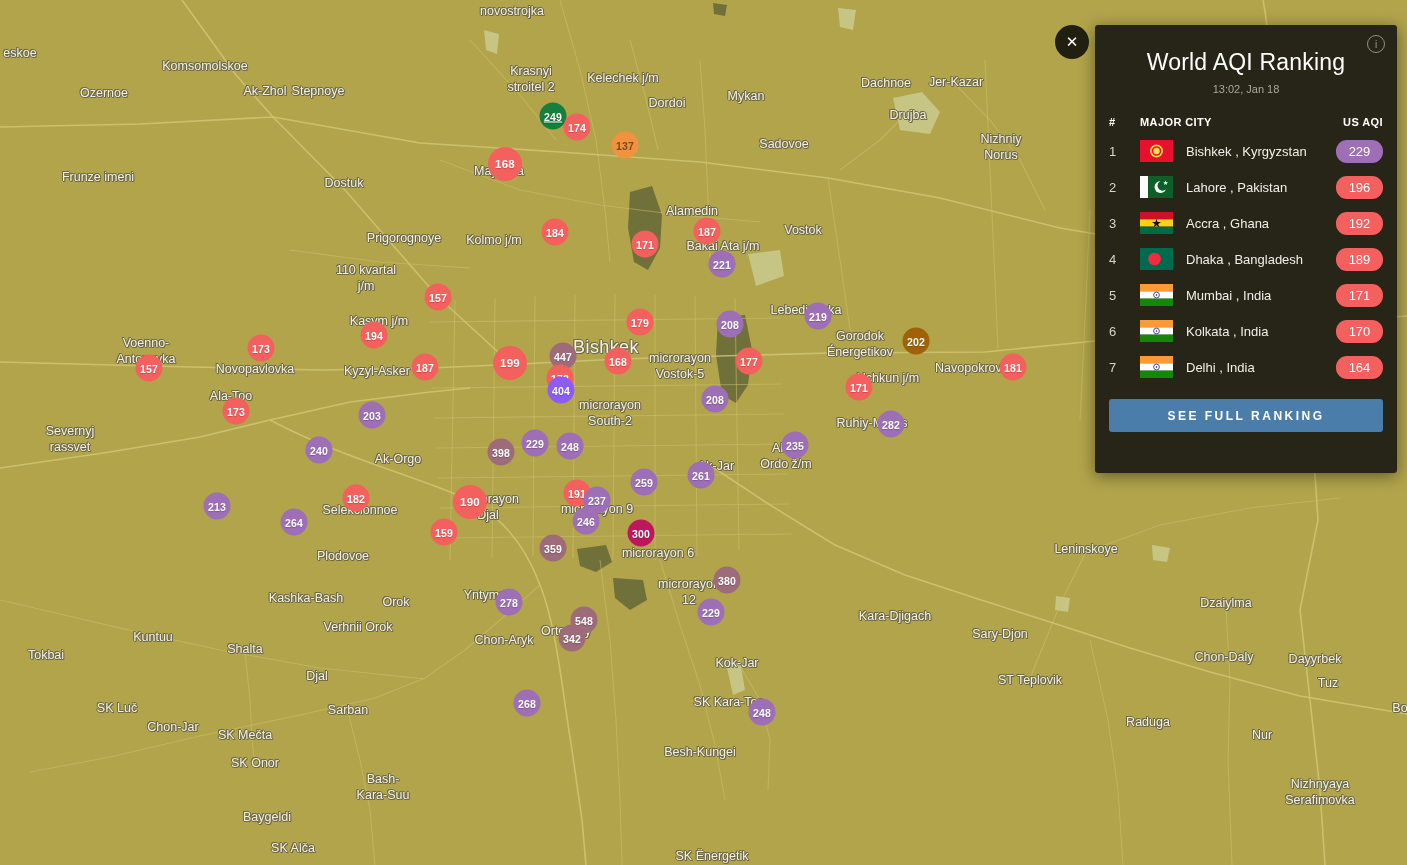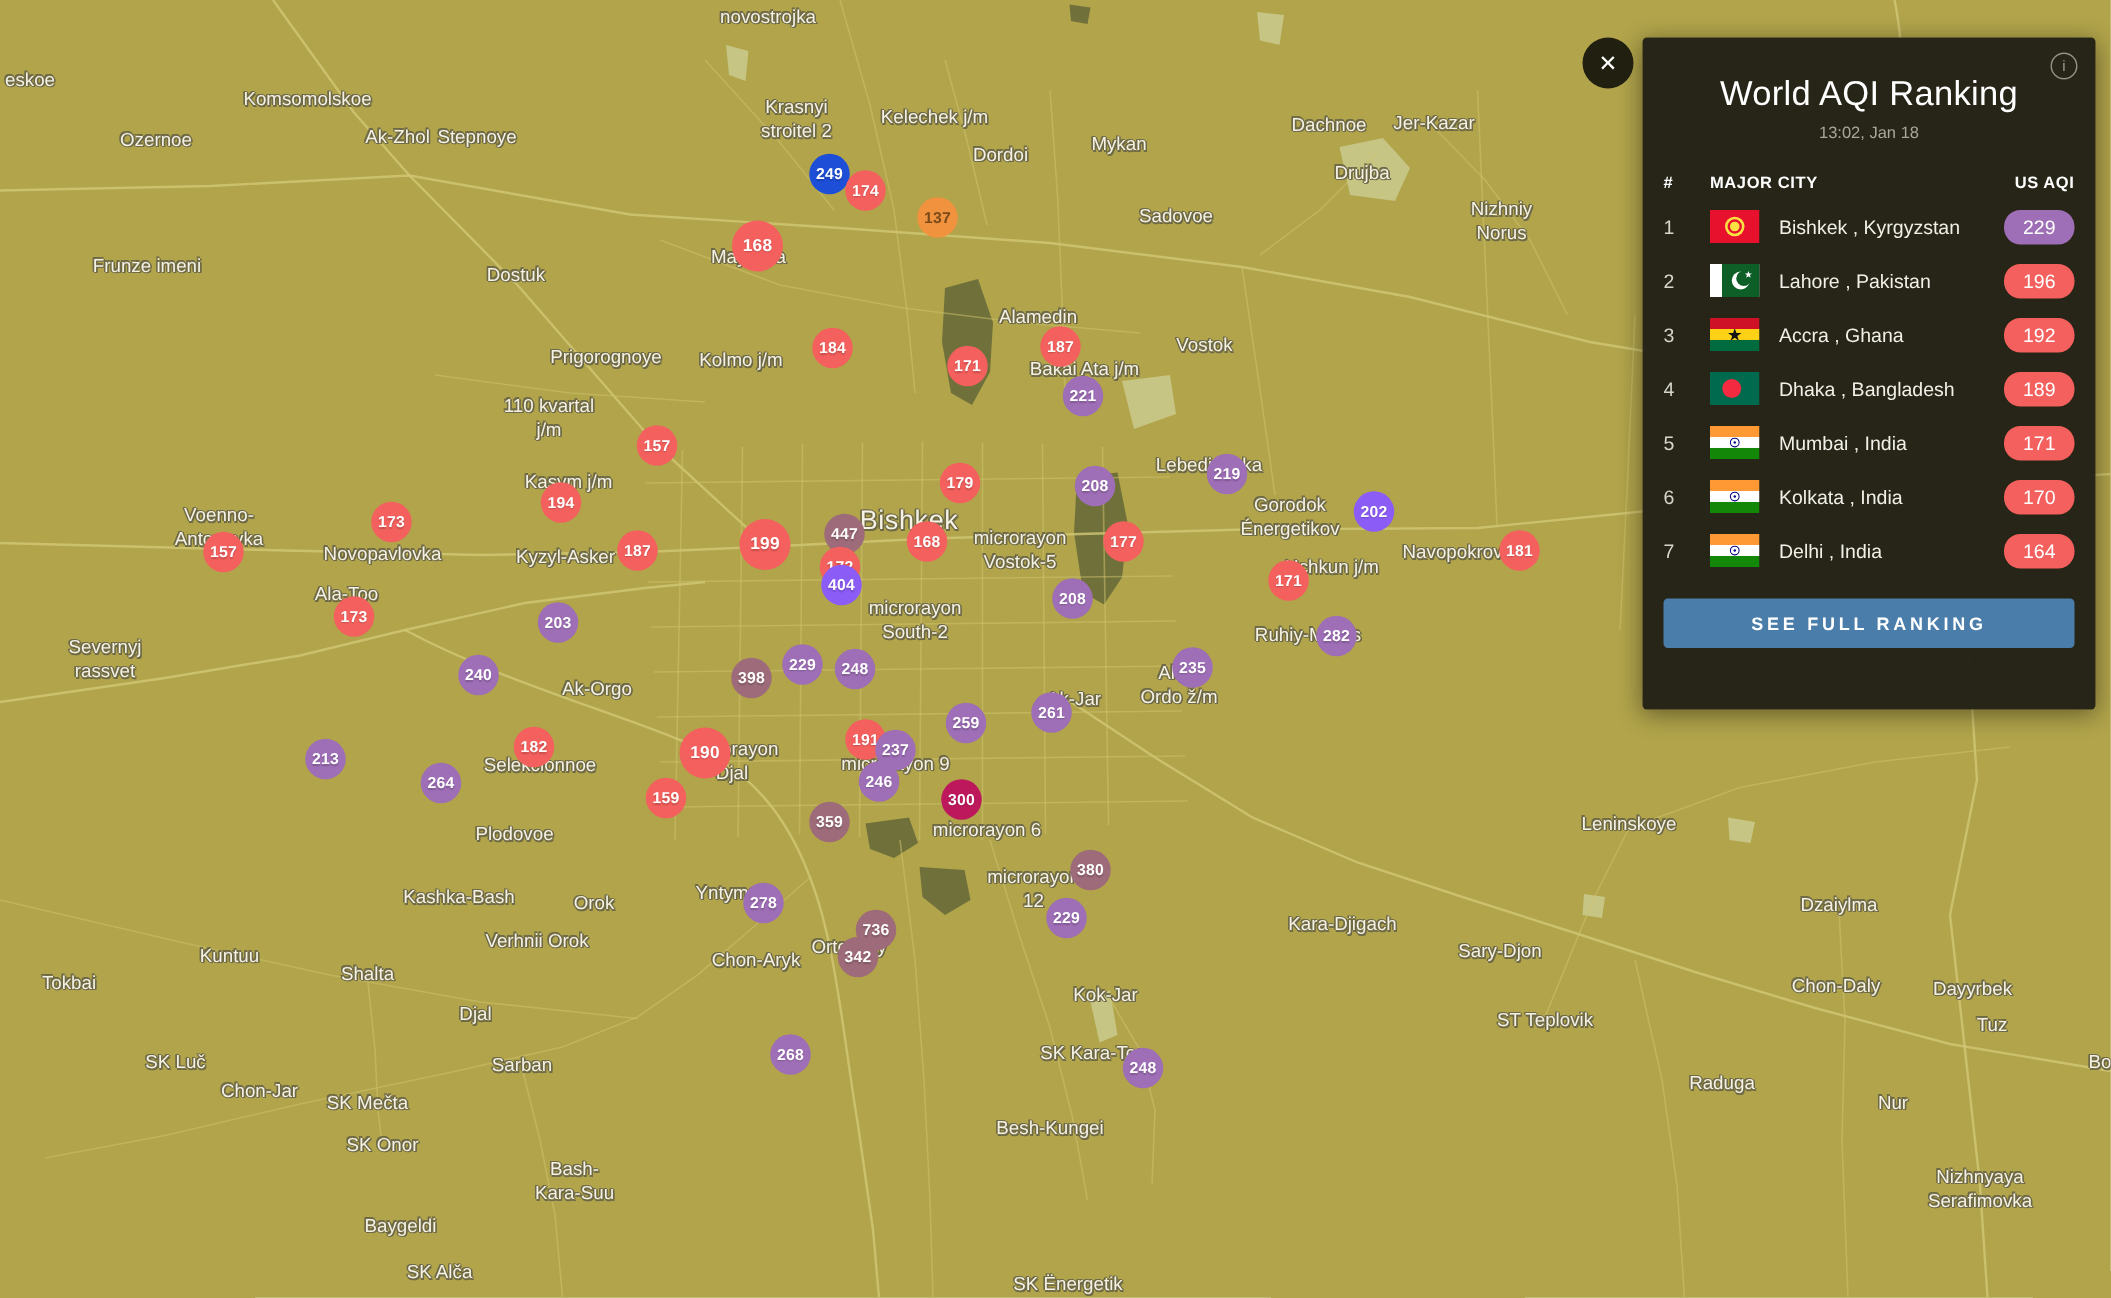--- a/index.html
+++ b/index.html
@@ -206,37 +206,37 @@
       <div class="plabel" style="left: 1224px; top: 658px;">Chon-Daly</div>
       <div class="plabel" style="left: 1315px; top: 660px;">Dayyrbek</div>
       <div class="plabel" style="left: 1328px; top: 684px;">Tuz</div>
       <div class="plabel" style="left: 1148px; top: 723px;">Raduga</div>
       <div class="plabel" style="left: 1262px; top: 736px;">Nur</div>
       <div class="plabel" style="left: 1320px; top: 793px;">Nizhnyaya
 Serafimovka</div>
       <div class="plabel" style="left: 1400px; top: 709px;">Bo</div>
     </div>
   <div id="map-markers">
-      <div class="marker" style="left: 553px; top: 116px; background: #1d4ed8;">249</div>
+      <div class="marker" style="left: 553px; top: 116px; background: #15803d; text-decoration: underline;">249</div>
       <div class="marker" style="left: 577px; top: 127px; background: rgb(244, 96, 93);">174</div>
       <div class="marker m-usg" style="left: 625px; top: 145px; background: rgb(240, 146, 62);">137</div>
       <div class="marker lg" style="left: 505px; top: 164px; background: rgb(244, 96, 93);">168</div>
       <div class="marker" style="left: 555px; top: 232px; background: rgb(244, 96, 93);">184</div>
       <div class="marker" style="left: 707px; top: 231px; background: rgb(244, 96, 93);">187</div>
       <div class="marker" style="left: 645px; top: 244px; background: rgb(244, 96, 93);">171</div>
       <div class="marker" style="left: 722px; top: 264px; background: rgb(158, 110, 182);">221</div>
       <div class="marker" style="left: 438px; top: 297px; background: rgb(244, 96, 93);">157</div>
       <div class="marker" style="left: 374px; top: 335px; background: rgb(244, 96, 93);">194</div>
       <div class="marker" style="left: 261px; top: 348px; background: rgb(244, 96, 93);">173</div>
       <div class="marker" style="left: 149px; top: 368px; background: rgb(244, 96, 93);">157</div>
       <div class="marker" style="left: 425px; top: 367px; background: rgb(244, 96, 93);">187</div>
       <div class="marker" style="left: 640px; top: 322px; background: rgb(244, 96, 93);">179</div>
       <div class="marker" style="left: 730px; top: 324px; background: rgb(158, 110, 182);">208</div>
       <div class="marker" style="left: 818px; top: 316px; background: rgb(158, 110, 182);">219</div>
-      <div class="marker" style="left: 916px; top: 341px; background: #8b5cf6;">202</div>
+      <div class="marker" style="left: 916px; top: 341px; background: #a16207;">202</div>
       <div class="marker" style="left: 749px; top: 361px; background: rgb(244, 96, 93);">177</div>
       <div class="marker" style="left: 1013px; top: 367px; background: rgb(244, 96, 93);">181</div>
       <div class="marker" style="left: 859px; top: 387px; background: rgb(244, 96, 93);">171</div>
       <div class="marker" style="left: 891px; top: 424px; background: rgb(158, 110, 182);">282</div>
       <div class="marker" style="left: 795px; top: 445px; background: rgb(158, 110, 182);">235</div>
       <div class="marker" style="left: 715px; top: 399px; background: rgb(158, 110, 182);">208</div>
       <div class="marker" style="left: 563px; top: 356px; background: rgb(157, 107, 121);">447</div>
       <div class="marker lg" style="left: 510px; top: 363px; background: rgb(244, 96, 93);">199</div>
       <div class="marker" style="left: 560px; top: 378px; background: rgb(244, 96, 93);">172</div>
       <div class="marker" style="left: 561px; top: 390px; background: #8b5cf6;">404</div>
@@ -253,21 +253,21 @@
       <div class="marker" style="left: 444px; top: 532px; background: rgb(244, 96, 93);">159</div>
       <div class="marker lg" style="left: 470px; top: 502px; background: rgb(244, 96, 93);">190</div>
       <div class="marker" style="left: 577px; top: 493px; background: rgb(244, 96, 93);">191</div>
       <div class="marker" style="left: 597px; top: 500px; background: rgb(158, 110, 182);">237</div>
       <div class="marker" style="left: 586px; top: 521px; background: rgb(158, 110, 182);">246</div>
       <div class="marker" style="left: 644px; top: 482px; background: rgb(158, 110, 182);">259</div>
       <div class="marker" style="left: 701px; top: 475px; background: rgb(158, 110, 182);">261</div>
       <div class="marker" style="left: 641px; top: 533px; background: #be185d;">300</div>
       <div class="marker" style="left: 553px; top: 548px; background: rgb(157, 107, 121);">359</div>
       <div class="marker" style="left: 509px; top: 602px; background: rgb(158, 110, 182);">278</div>
-      <div class="marker" style="left: 584px; top: 620px; background: rgb(157, 107, 121);">736</div>
+      <div class="marker" style="left: 584px; top: 620px; background: rgb(157, 107, 121);">548</div>
       <div class="marker" style="left: 572px; top: 638px; background: rgb(157, 107, 121);">342</div>
       <div class="marker" style="left: 527px; top: 703px; background: rgb(158, 110, 182);">268</div>
       <div class="marker" style="left: 727px; top: 580px; background: rgb(157, 107, 121);">380</div>
       <div class="marker" style="left: 711px; top: 612px; background: rgb(158, 110, 182);">229</div>
       <div class="marker" style="left: 762px; top: 712px; background: rgb(158, 110, 182);">248</div>
     </div>
 
 
   <button id="panel-close">✕</button>
 

